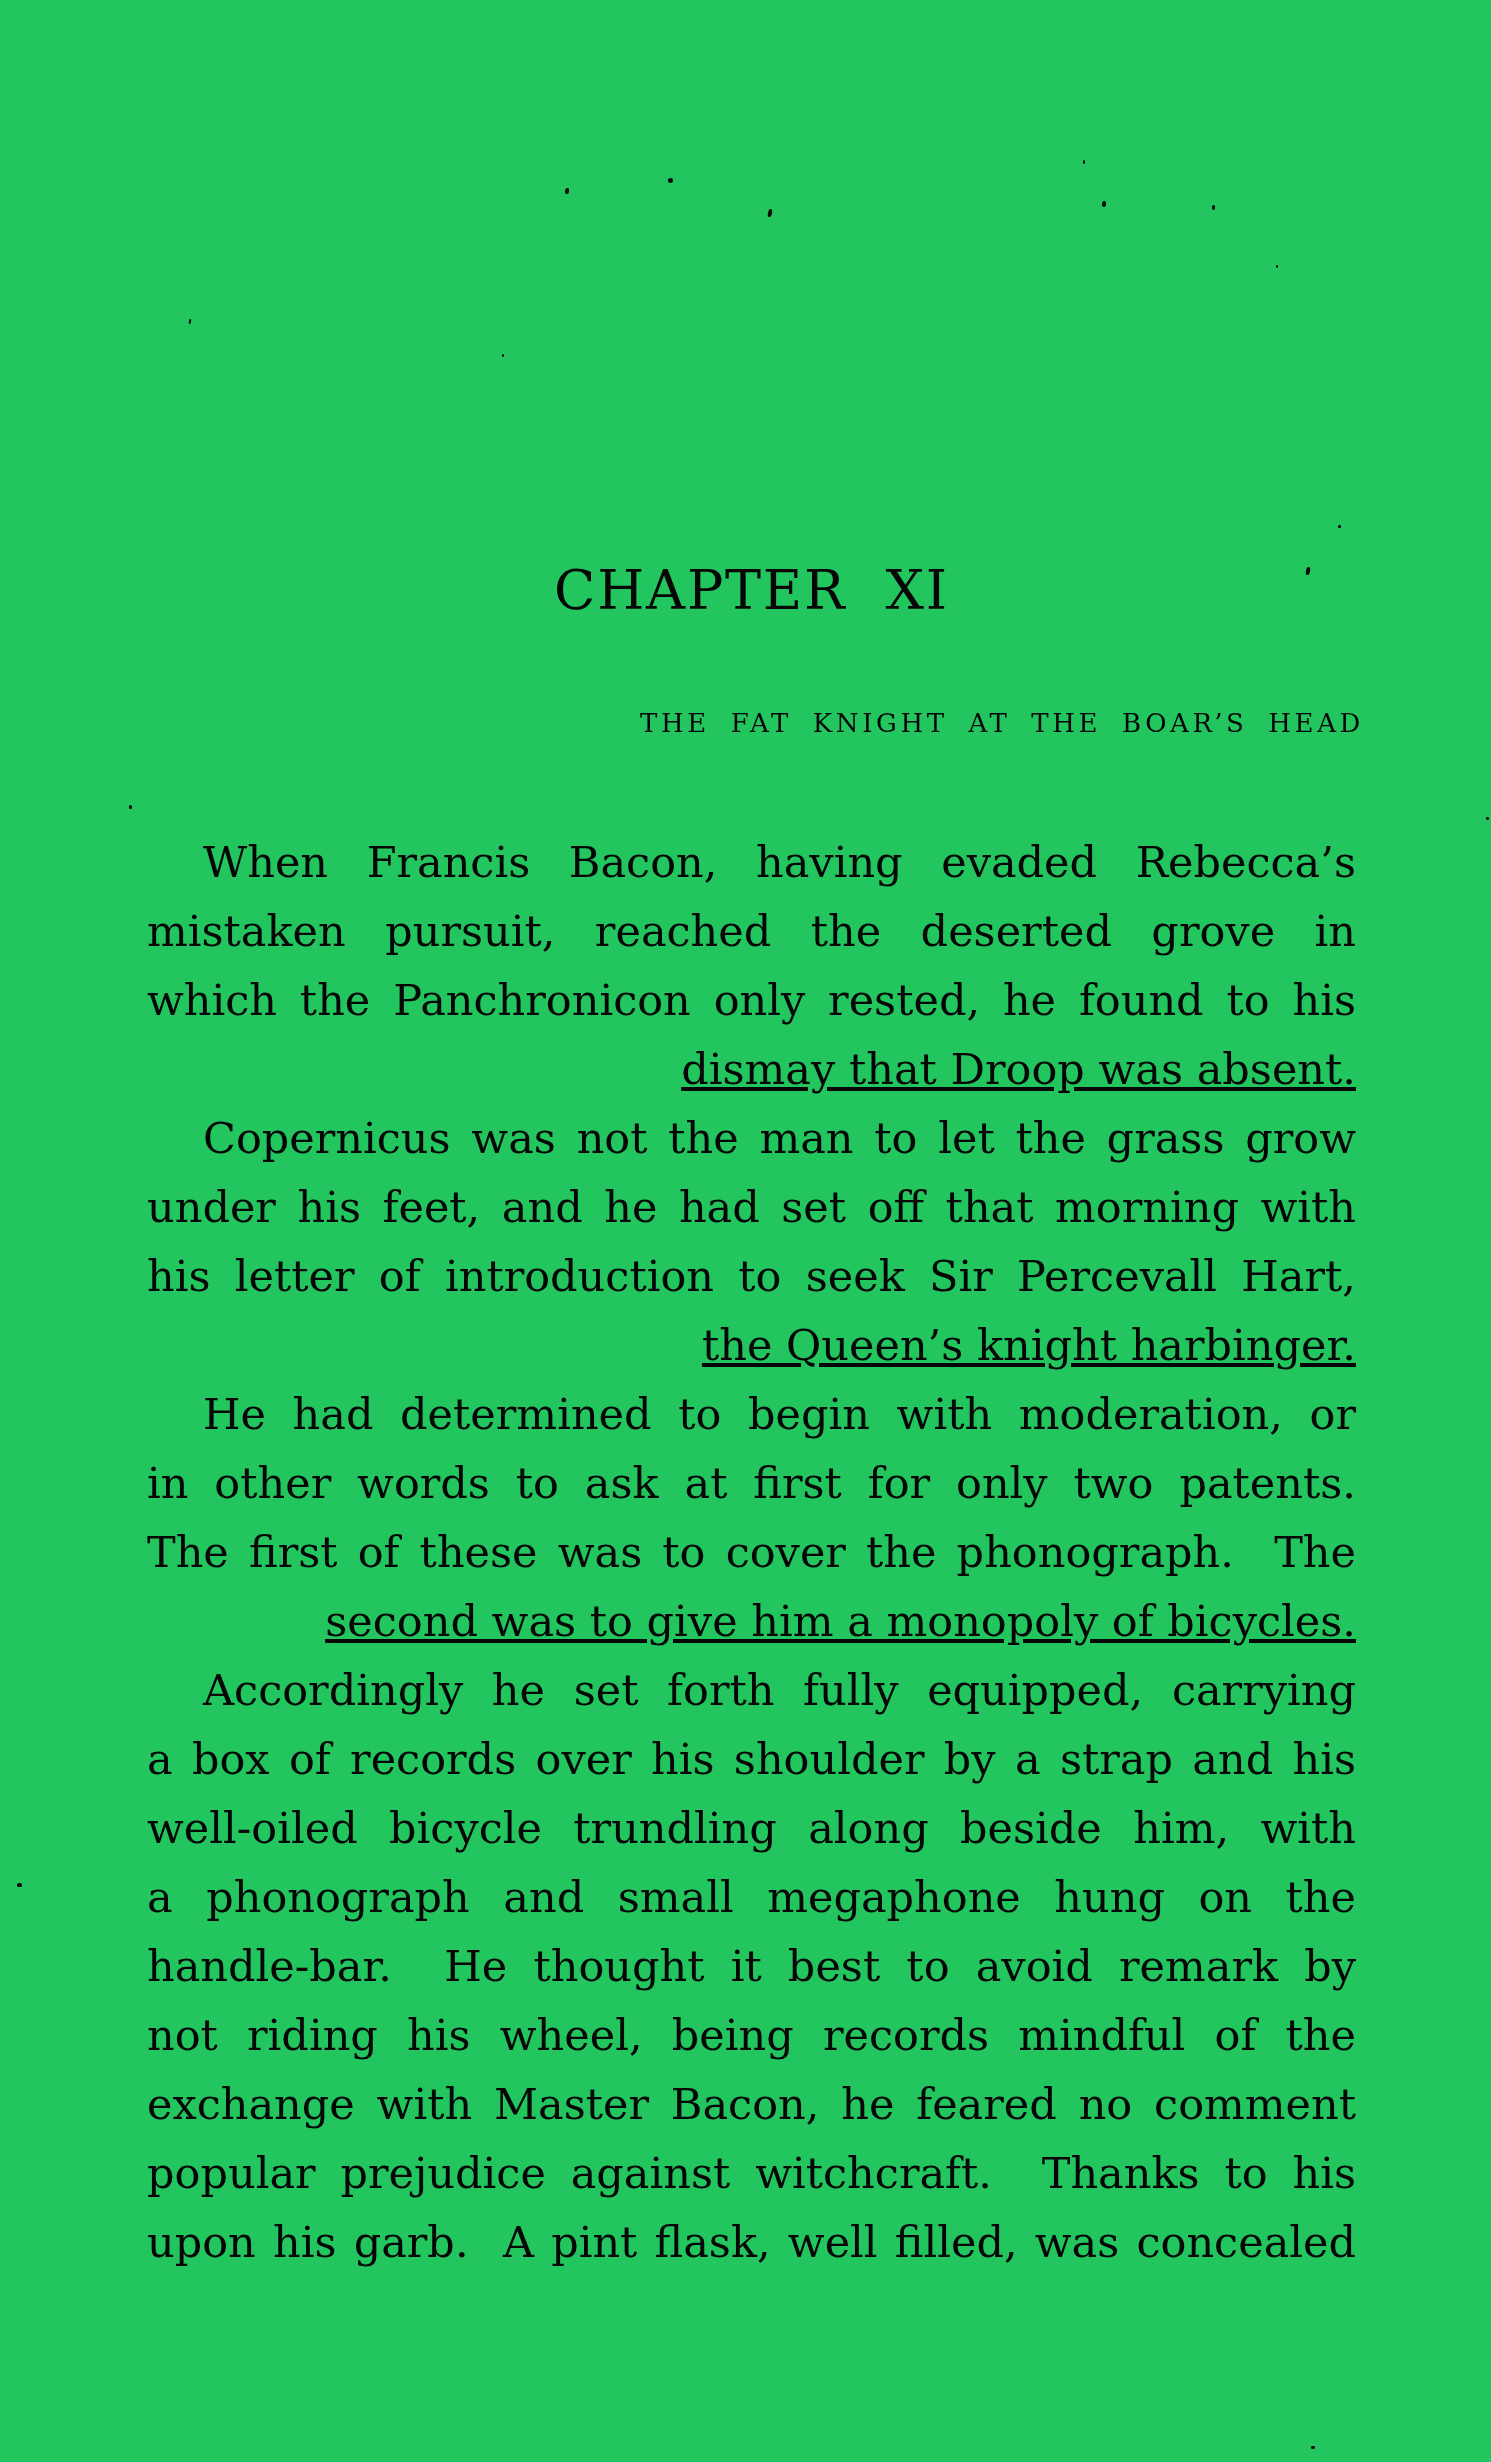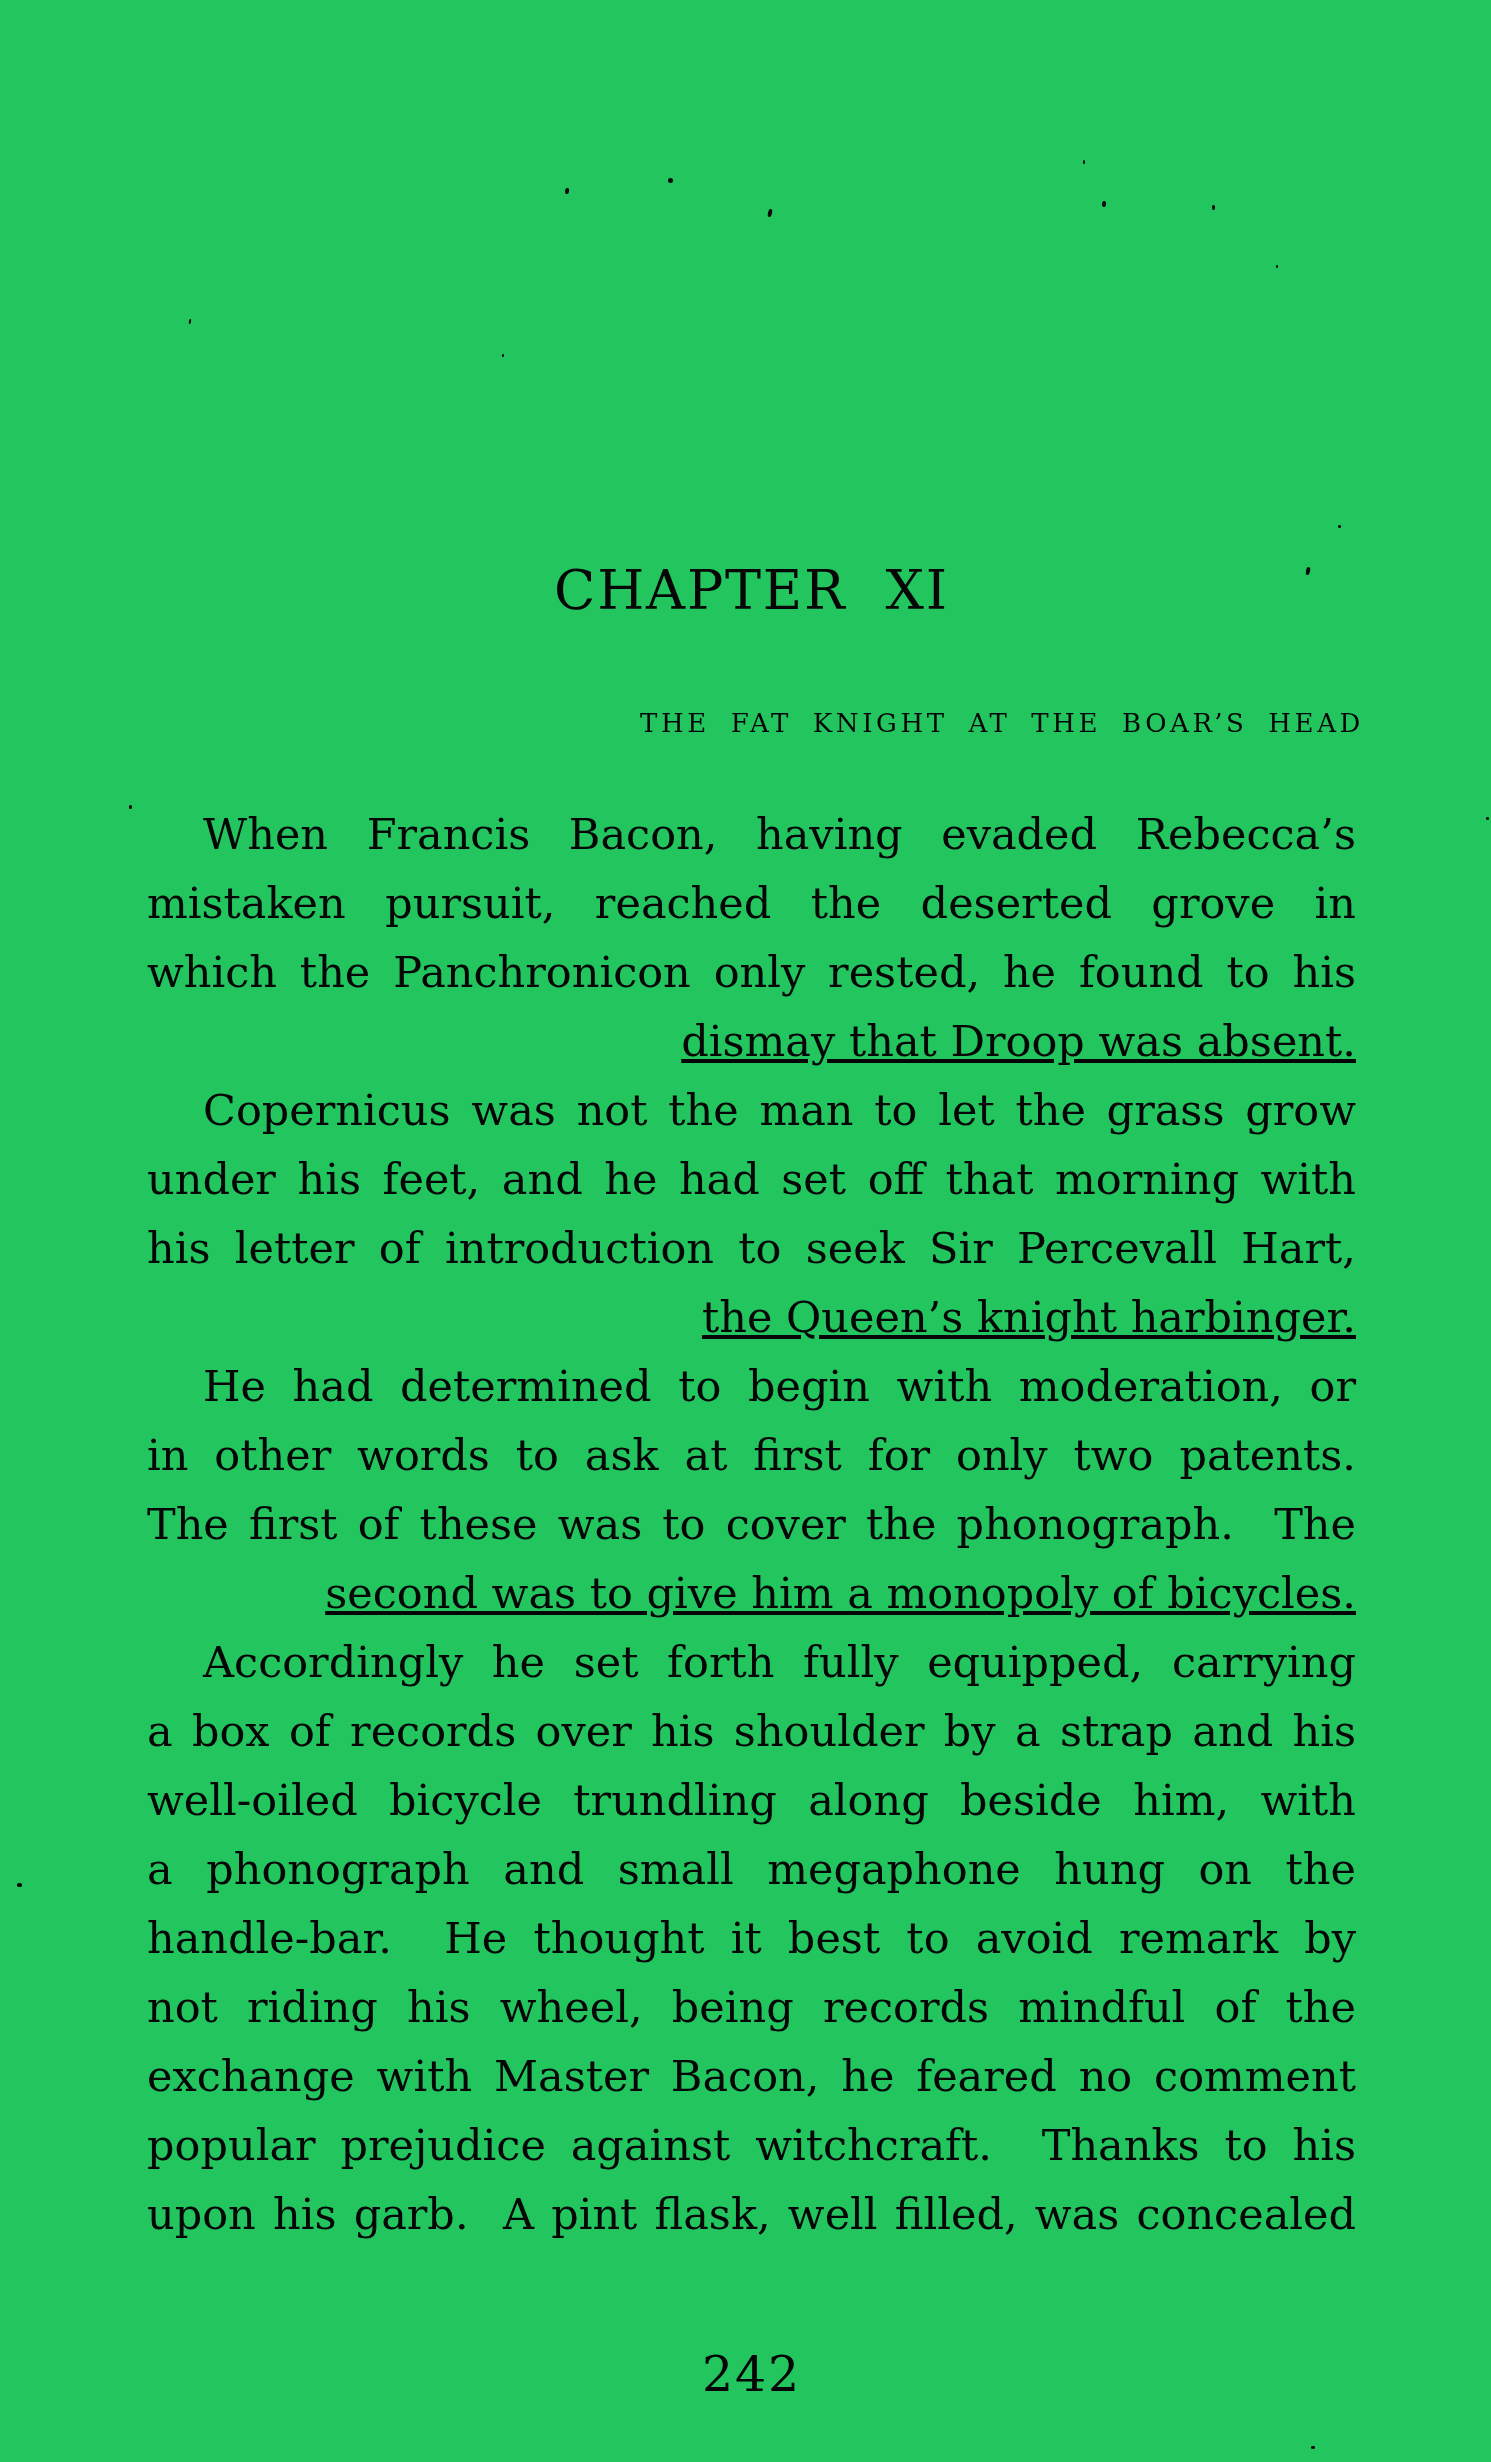--- a/index.html
+++ b/index.html
@@ -22,21 +22,21 @@
   .chapter-subtitle{
     position:absolute;
     left:155px;width:1209px;top:704px;
     text-align:right;
     font-size:26px;line-height:38px;
     letter-spacing:3.6px;word-spacing:9px;
     white-space:nowrap;
   }
   .body-text{
     position:absolute;
-    left:147px;top:800px;width:1209px;
+    left:147px;top:828px;width:1209px;
     font-size:43px;line-height:69px;
   }
   .line{width:100%;}
   .just{
     text-align:justify;
     text-align-last:justify;
     -moz-text-align-last:justify;
   }
   .lastline{text-align:right;text-decoration:underline;}
   .indent{text-indent:56px;}
@@ -92,21 +92,20 @@
       <div class="line just">a phonograph and small megaphone hung on the</div>
       <div class="line just">handle-bar.&nbsp; He thought it best to avoid remark by</div>
       <div class="line just">not riding his wheel, being records mindful of the</div>
       <div class="line just">exchange with Master Bacon, he feared no comment</div>
       <div class="line just">popular prejudice against witchcraft.&nbsp; Thanks to his</div>
       <div class="line just">upon his garb.&nbsp; A pint flask, well filled, was concealed</div>
     </div>
 
   </div>
 
-  <div class="page-number">242</div>
 
 <div class="speck" style="left: 565px; top: 188px; width: 3.6px; height: 6.3px; transform: rotate(8deg);"></div>
     <div class="speck" style="left: 668px; top: 178px; width: 5.4px; height: 4.5px;"></div>
     <div class="speck" style="left: 768px; top: 209px; width: 3.6px; height: 8.1px; transform: rotate(12deg);"></div>
     <div class="speck" style="left: 1083px; top: 160px; width: 1.8px; height: 3.6px;"></div>
     <div class="speck" style="left: 1102px; top: 201px; width: 3.6px; height: 6.3px; transform: rotate(6deg);"></div>
     <div class="speck" style="left: 1212px; top: 205px; width: 2.7px; height: 4.5px;"></div>
     <div class="speck" style="left: 1276px; top: 265px; width: 1.8px; height: 2.7px;"></div>
     <div class="speck" style="left: 189px; top: 319px; width: 1.8px; height: 4.5px; transform: rotate(10deg);"></div>
     <div class="speck" style="left: 502px; top: 354px; width: 1.8px; height: 2.7px;"></div>

